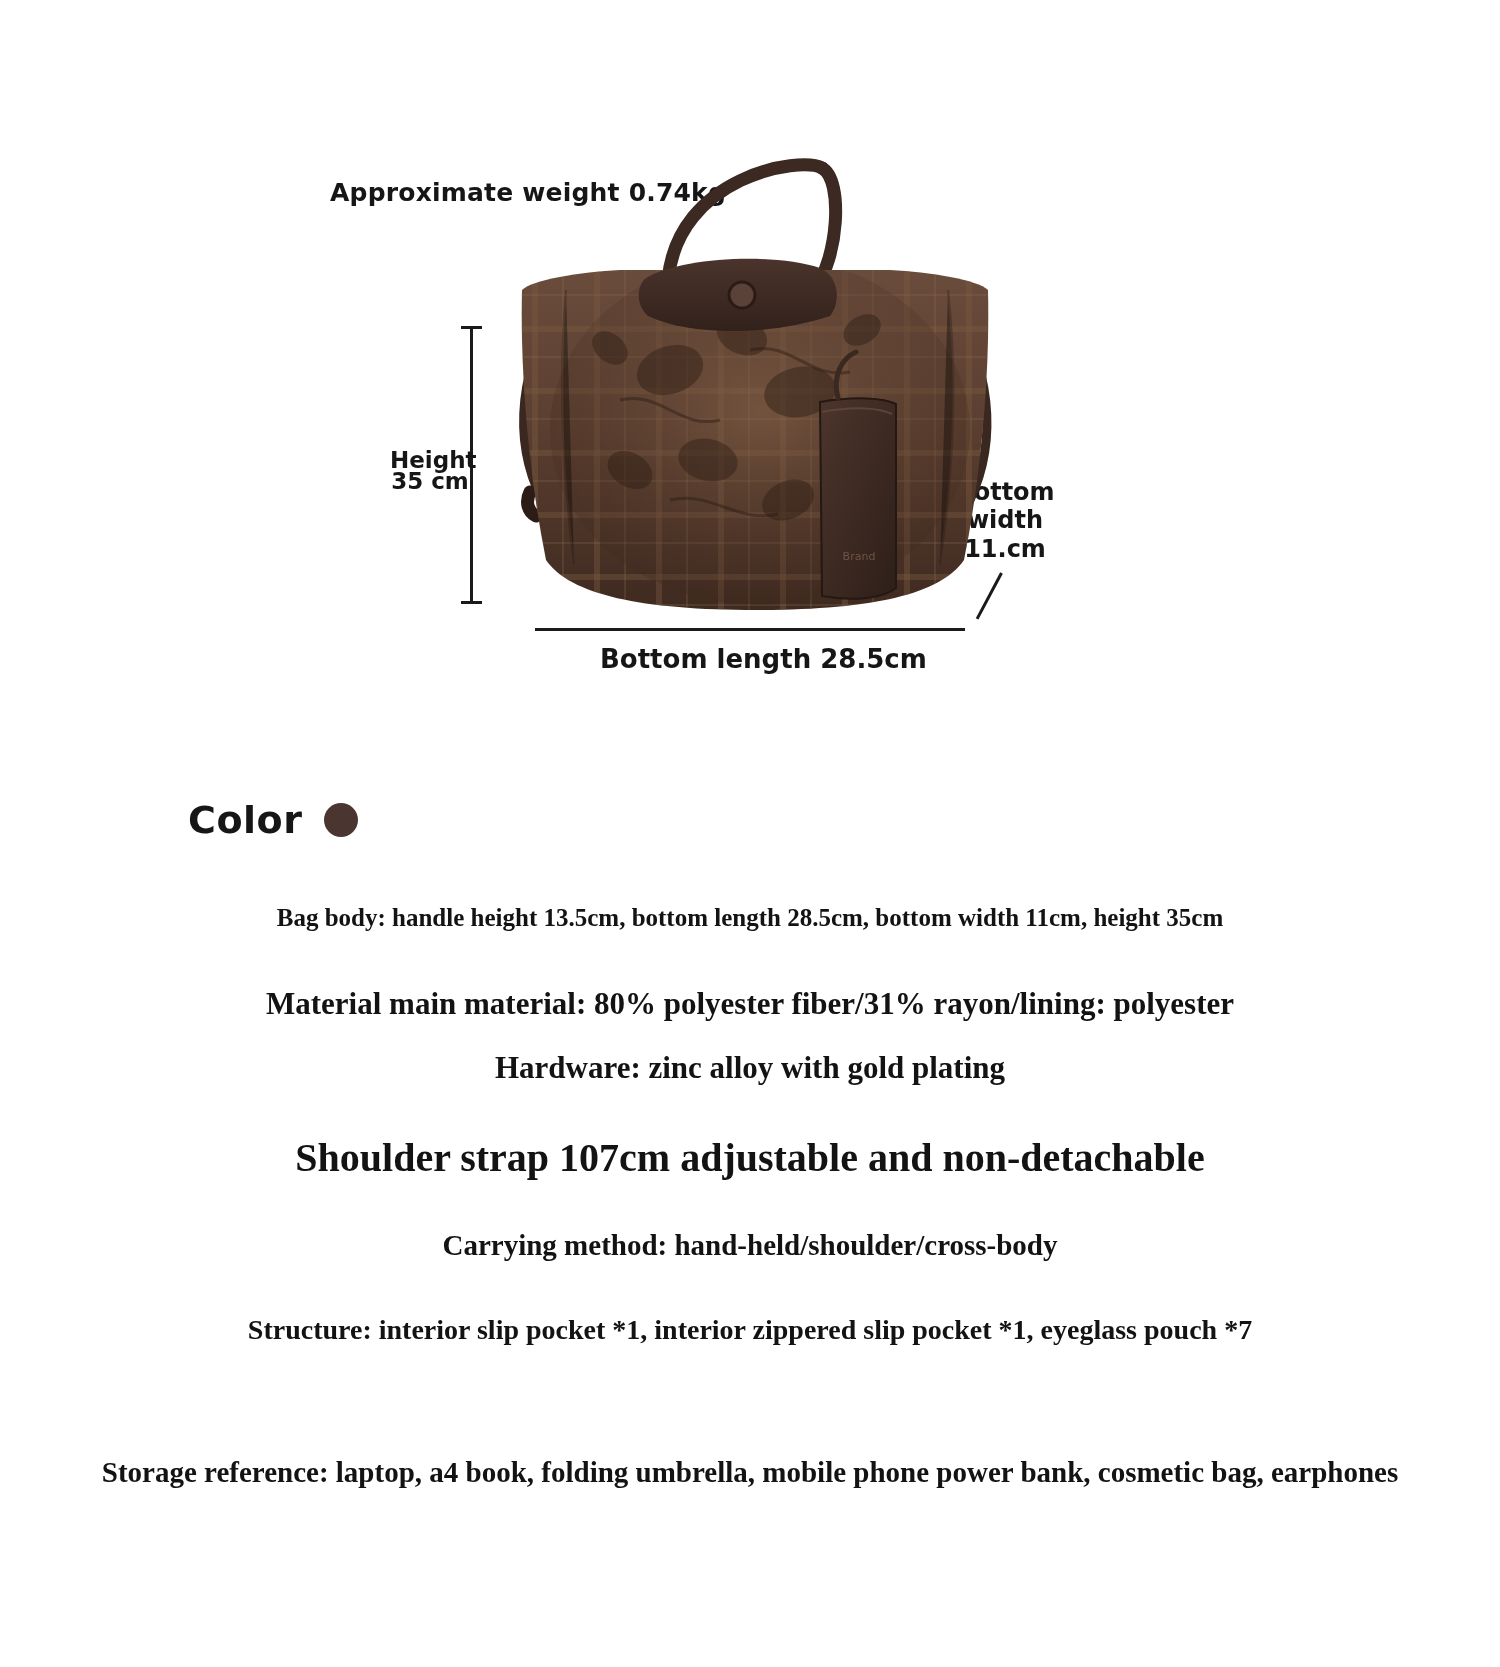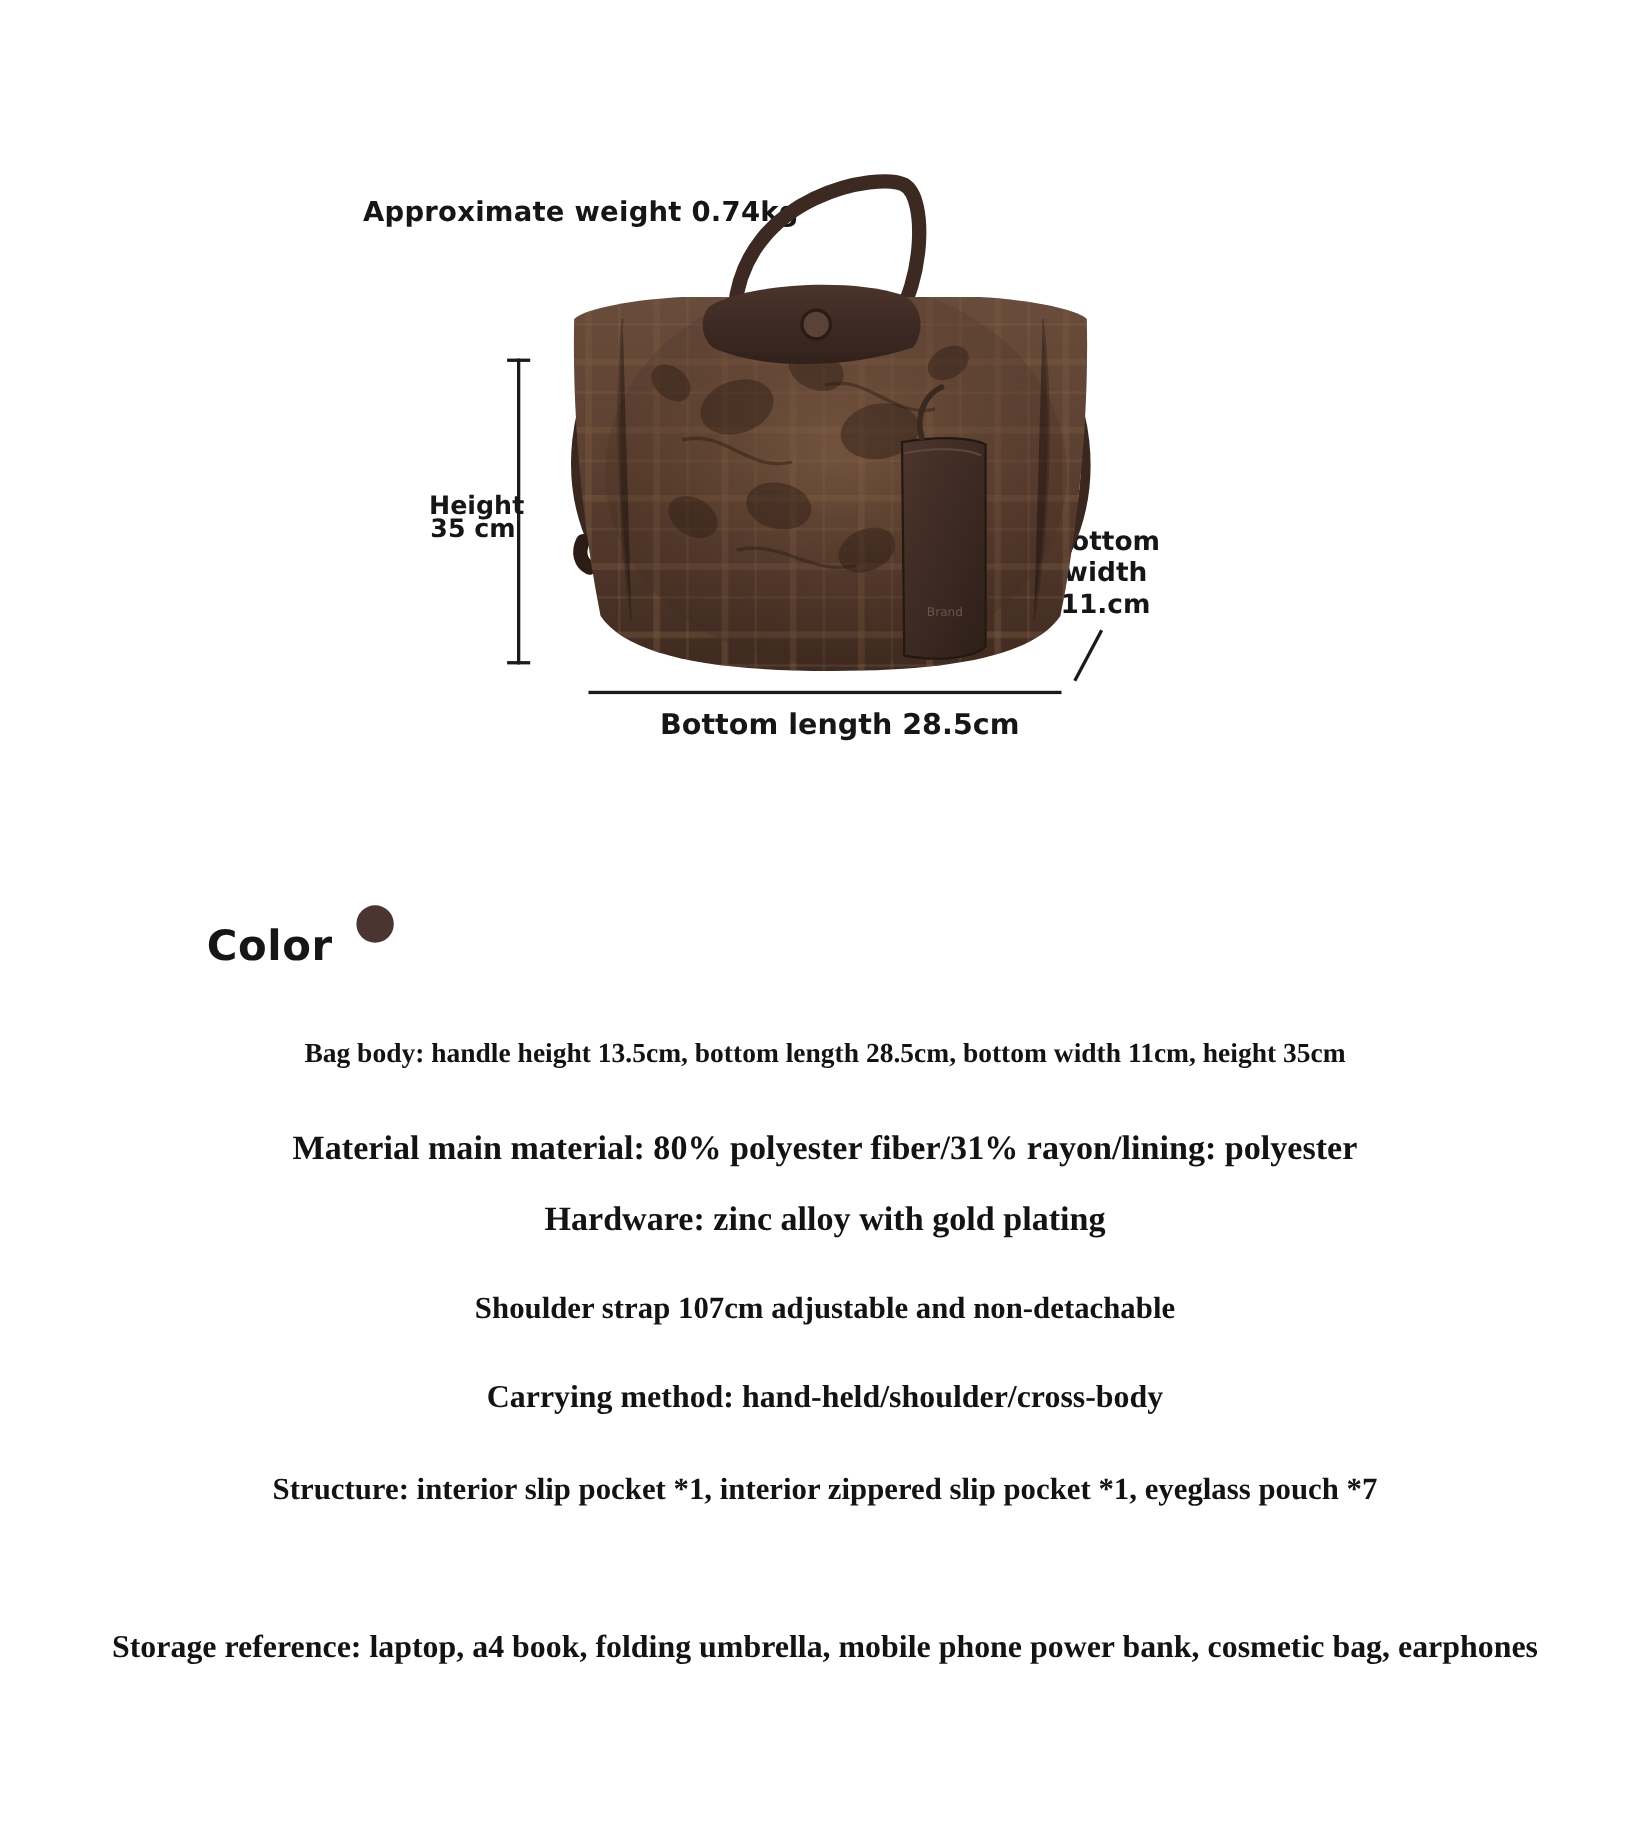--- a/index.html
+++ b/index.html
@@ -127,40 +127,39 @@
     display: flex;
     align-items: center;
     gap: 22px;
     padding-left: 188px;
     margin-top: 38px;
   }
   .color-title {
     font-size: 38px;
     font-weight: bold;
     letter-spacing: 0.5px;
-    margin-top: 40px;
   }
   .swatch {
     width: 34px;
     height: 34px;
     border-radius: 50%;
     background: #4b3530;
     display: inline-block;
   }
 
   .line {
     text-align: center;
     font-weight: bold;
     color: #131313;
     font-family: Liberation Serif, serif;
   }
   .l-dims    { font-size: 25px; margin-top: 62px; }
   .l-mat     { font-size: 31px; margin-top: 54px; }
   .l-hw      { font-size: 31px; margin-top: 28px; }
-  .l-strap   { font-size: 28px; margin-top: 48px; }
+  .l-strap   { font-size: 40px; margin-top: 48px; }
   .l-carry   { font-size: 29px; margin-top: 48px; }
   .l-struct  { font-size: 28px; margin-top: 52px; }
   .l-storage { font-size: 29px; margin-top: 110px; }
 </style>
 </head>
 <body>
 
 <div id="diagram">
 
   <div class="weight-label">Approximate weight 0.74kg</div>

